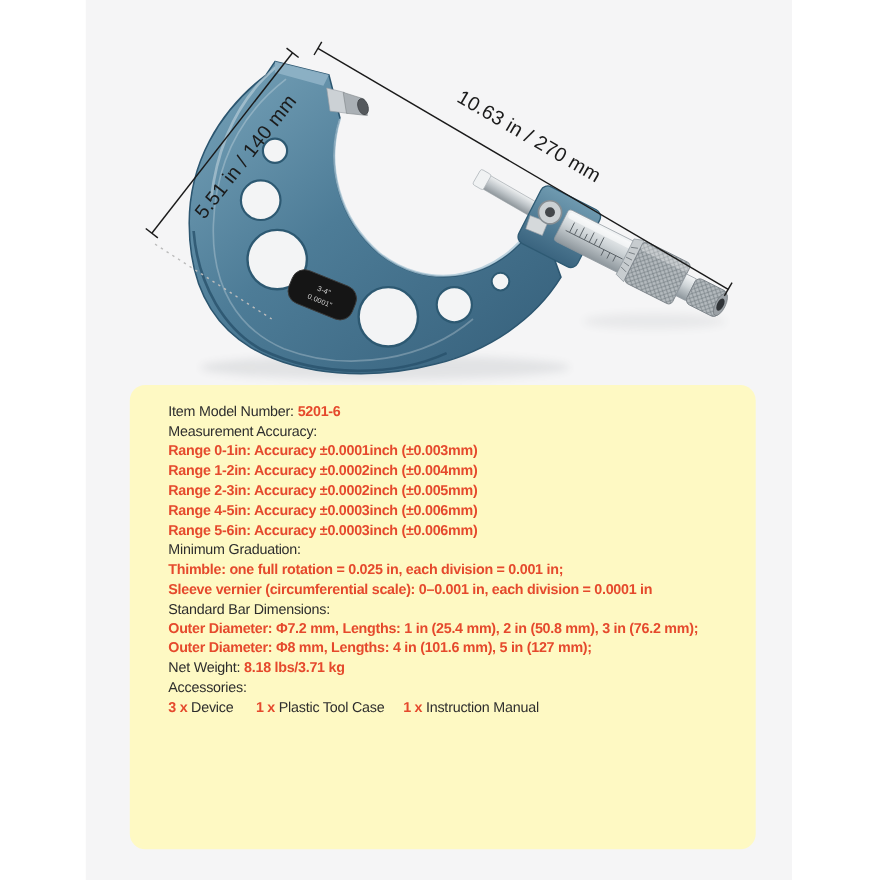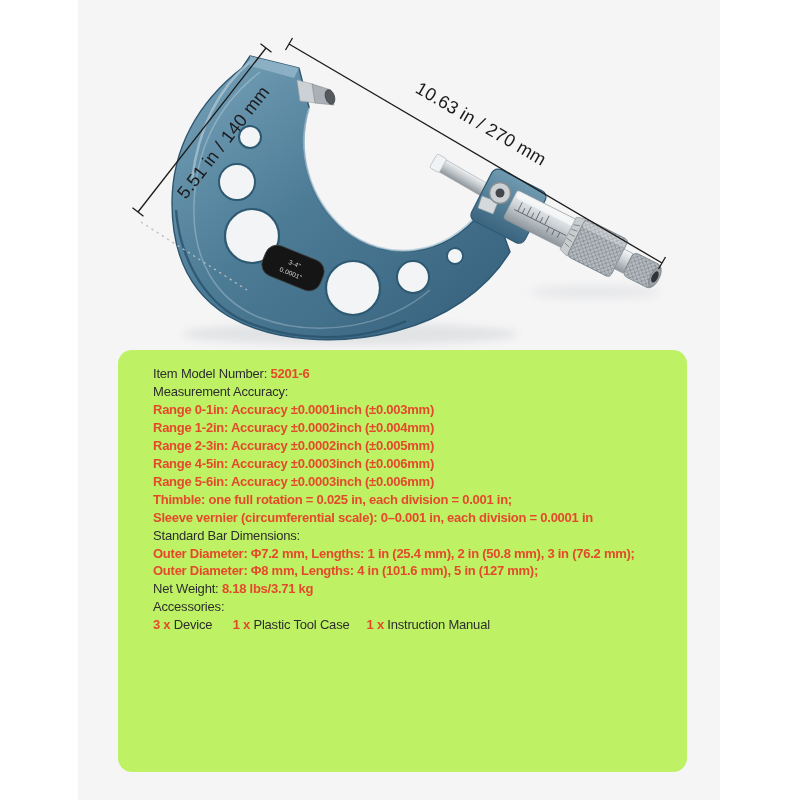--- a/index.html
+++ b/index.html
@@ -2,21 +2,21 @@
 <html style="--accent-col: #e5492c; --text-col: #2d2d2d; --photo-bg: #f5f5f6;"><head>
 <meta charset="utf-8">
 <style>
   html,body{margin:0;padding:0;background:#ffffff;}
   body{width:800px;height:800px;position:relative;overflow:hidden;
        font-family:"Liberation Sans", sans-serif;}
   .photo-stage{position:absolute;left:78px;top:0;width:642px;height:800px;
        background:var(--photo-bg,#f5f5f6);}
   .photo-svg{position:absolute;left:0;top:0;width:642px;height:350px;display:block;}
   .spec-card{position:absolute;left:40px;top:350px;width:569px;height:422px;
-       background:#bef264;border-radius:14px;box-sizing:border-box;
+       background:#fef9c3;border-radius:14px;box-sizing:border-box;
        padding:15px 18px 12px 35px;}
   .spec-line{font-size:13px;line-height:17.95px;letter-spacing:-0.2px;
        white-space:nowrap;color:var(--text-col,#2d2d2d);}
   .spec-line span{white-space:pre;}
   .spec-line .k{font-weight:400;color:var(--text-col,#2d2d2d);}
   .spec-line .v{font-weight:700;color:var(--accent-col,#e5492c);letter-spacing:-0.25px;}
   .dim-label{font-size:18px;font-weight:500;fill:#1b1b1b;letter-spacing:0.2px;}
   .plate-text{font-size:6.5px;fill:#d6d6d6;letter-spacing:0.2px;}
 </style>
 </head>
@@ -161,20 +161,21 @@
 
   <div class="spec-card">
     <div>
         <div class="spec-line"><span class="k">Item Model Number: </span><span class="v">5201-6</span></div>
         <div class="spec-line"><span class="k">Measurement Accuracy:</span></div>
         <div class="spec-line"><span class="v">Range 0-1in: Accuracy ±0.0001inch (±0.003mm)</span></div>
         <div class="spec-line"><span class="v">Range 1-2in: Accuracy ±0.0002inch (±0.004mm)</span></div>
         <div class="spec-line"><span class="v">Range 2-3in: Accuracy ±0.0002inch (±0.005mm)</span></div>
         <div class="spec-line"><span class="v">Range 4-5in: Accuracy ±0.0003inch (±0.006mm)</span></div>
         <div class="spec-line"><span class="v">Range 5-6in: Accuracy ±0.0003inch (±0.006mm)</span></div>
+        <div class="spec-line"><span class="k">Minimum Graduation:</span></div>
         <div class="spec-line"><span class="v">Thimble: one full rotation = 0.025 in, each division = 0.001 in;</span></div>
         <div class="spec-line"><span class="v">Sleeve vernier (circumferential scale): 0–0.001 in, each division = 0.0001 in</span></div>
         <div class="spec-line"><span class="k">Standard Bar Dimensions:</span></div>
         <div class="spec-line"><span class="v">Outer Diameter: Φ7.2 mm, Lengths: 1 in (25.4 mm), 2 in (50.8 mm), 3 in (76.2 mm);</span></div>
         <div class="spec-line"><span class="v">Outer Diameter: Φ8 mm, Lengths: 4 in (101.6 mm), 5 in (127 mm);</span></div>
         <div class="spec-line"><span class="k">Net Weight: </span><span class="v">8.18 lbs/3.71 kg</span></div>
         <div class="spec-line"><span class="k">Accessories:</span></div>
         <div class="spec-line"><span class="v">3 x </span><span class="k">Device</span><span class="k">      </span><span class="v">1 x </span><span class="k">Plastic Tool Case</span><span class="k">     </span><span class="v">1 x </span><span class="k">Instruction Manual</span></div>
       </div>
   </div>

